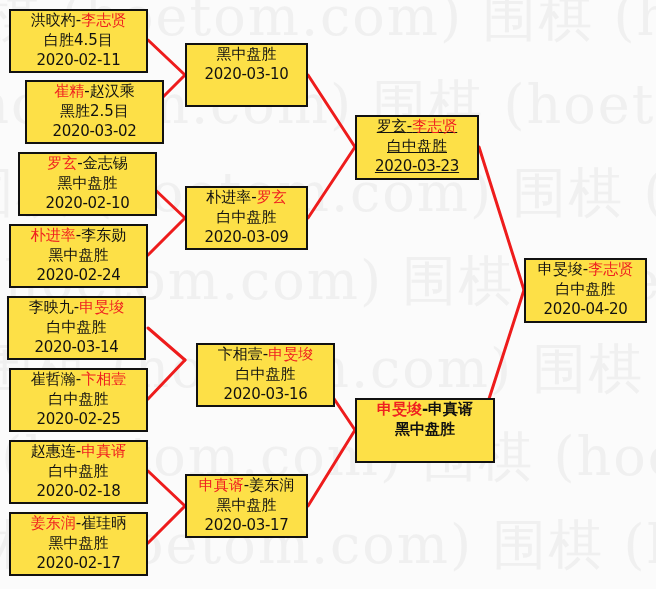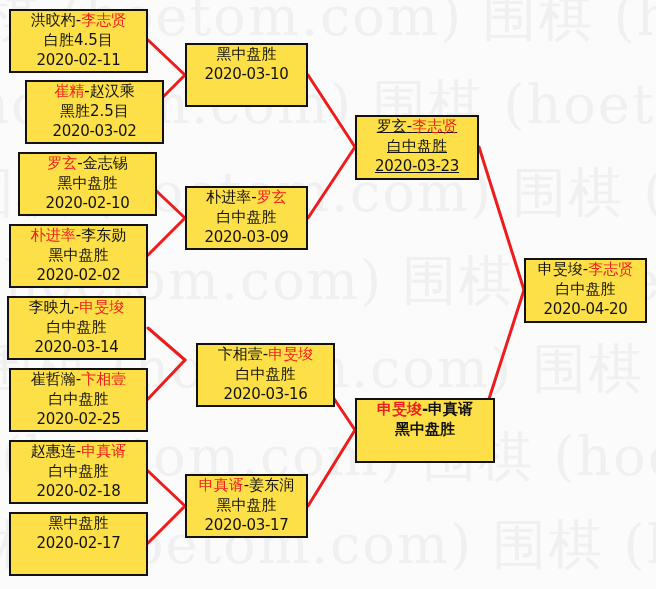--- a/index.html
+++ b/index.html
@@ -120,38 +120,39 @@
       <div class="date">2020-03-02</div>
     </div>
     <div class="match" style="left: 9px; top: 152px; width: 139px; height: 64px; margin-left: 9px;">
       <div class="players"><span class="p-win">罗玄</span><span class="dash">-</span><span class="p-lose">金志锡</span></div>
       <div class="result">黑中盘胜</div>
       <div class="date">2020-02-10</div>
     </div>
     <div class="match" style="left: 9px; top: 224px; width: 139px; height: 64px;">
       <div class="players"><span class="p-win">朴进率</span><span class="dash">-</span><span class="p-lose">李东勋</span></div>
       <div class="result">黑中盘胜</div>
-      <div class="date">2020-02-02</div>
+      <div class="date">2020-02-24</div>
     </div>
     <div class="match" style="left: 7px; top: 296px; width: 139px; height: 64px;">
       <div class="players"><span class="p-lose">李映九</span><span class="dash">-</span><span class="p-win">申旻埈</span></div>
       <div class="result">白中盘胜</div>
       <div class="date">2020-03-14</div>
     </div>
     <div class="match" style="left: 9px; top: 368px; width: 139px; height: 64px;">
       <div class="players"><span class="p-lose">崔哲瀚</span><span class="dash">-</span><span class="p-win">卞相壹</span></div>
       <div class="result">白中盘胜</div>
       <div class="date">2020-02-25</div>
     </div>
     <div class="match" style="left: 9px; top: 440px; width: 139px; height: 64px;">
       <div class="players"><span class="p-lose">赵惠连</span><span class="dash">-</span><span class="p-win">申真谞</span></div>
       <div class="result">白中盘胜</div>
       <div class="date">2020-02-18</div>
     </div>
     <div class="match" style="left: 9px; top: 512px; width: 139px; height: 64px;">
+      <div class="players"><span class="p-win">姜东润</span><span class="dash">-</span><span class="p-lose">崔珪昞</span></div>
       <div class="result">黑中盘胜</div>
       <div class="date">2020-02-17</div>
     </div>
     <div class="match" style="left: 185px; top: 43px; width: 123px; height: 64px;">
       <div class="result">黑中盘胜</div>
       <div class="date">2020-03-10</div>
     </div>
     <div class="match" style="left: 185px; top: 186px; width: 123px; height: 64px;">
       <div class="players"><span class="p-lose">朴进率</span><span class="dash">-</span><span class="p-win">罗玄</span></div>
       <div class="result">白中盘胜</div>

